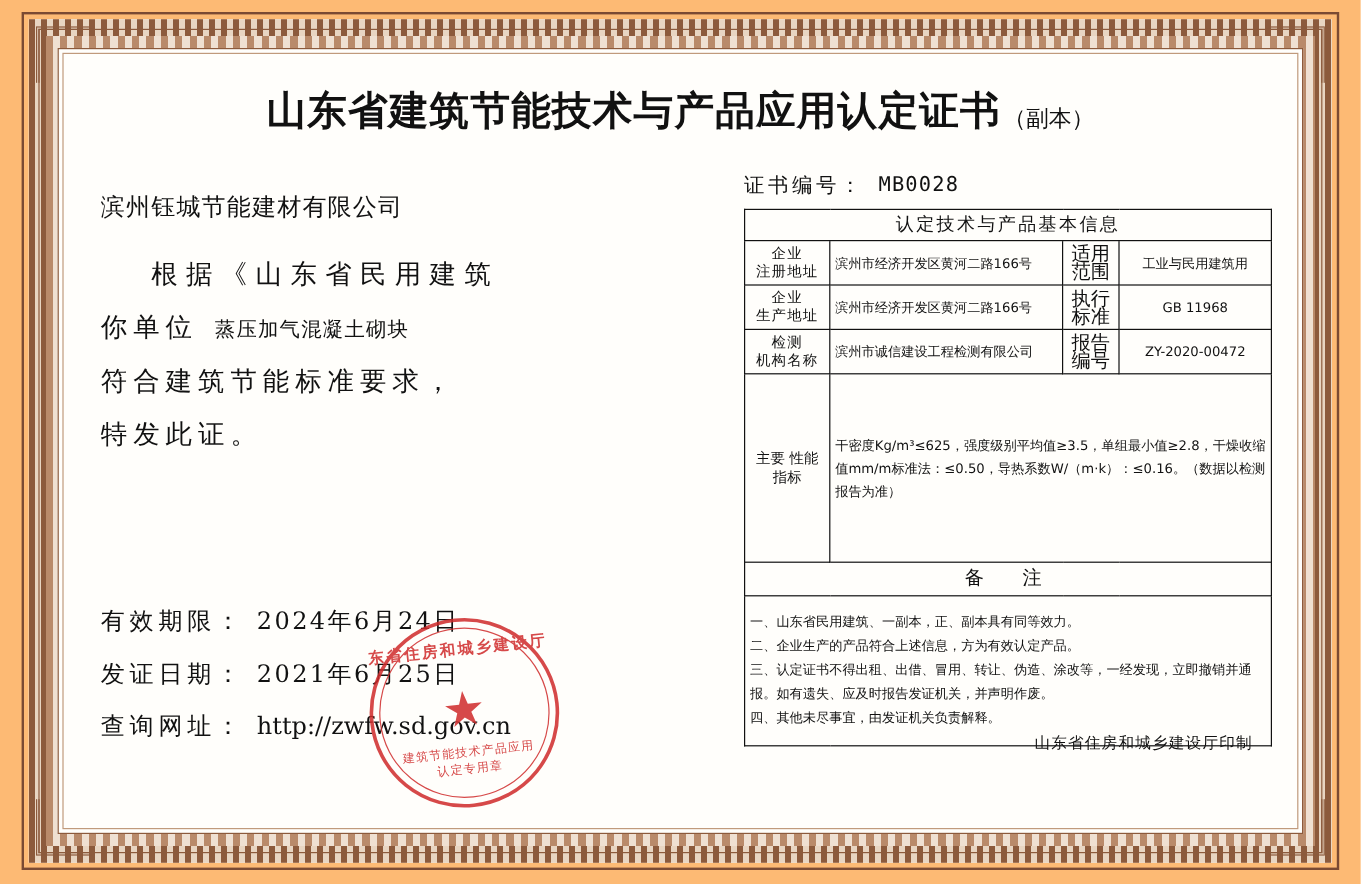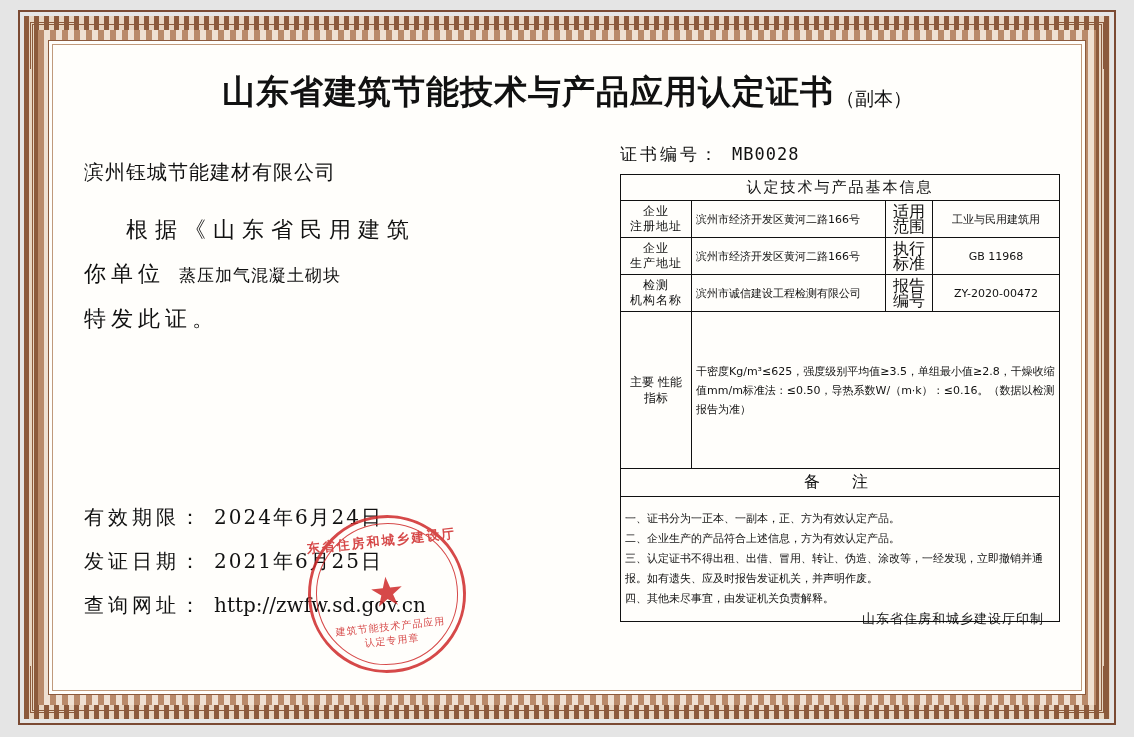--- a/index.html
+++ b/index.html
@@ -6,21 +6,21 @@
   html,body{margin:0;padding:0;}
   body{
     width:1134px;height:737px;
     background:#ffffff;
     font-family:"DejaVu Sans","Liberation Sans",sans-serif;
     overflow:hidden;
   }
   .page{
     position:relative;
     width:1134px;height:737px;
-    background:#e5e5e5;
+    background:#fdba74;
     box-sizing:border-box;
   }
   
   .border-outer{
     position:absolute;left:18px;top:10px;right:18px;bottom:12px;
     border:2px solid #7a4a33;
     box-sizing:border-box;
   }
   .border-orn{
     position:absolute;left:24px;top:16px;right:24px;bottom:18px;
@@ -218,20 +218,21 @@
 
     <div class="body-area">
 
       <div class="left-col">
         <div class="company">滨州钰城节能建材有限公司</div>
         <div class="para">
           <span class="l1">根据《山东省民用建筑</span>
           <span class="l3">
             <span>你单位</span><span class="prod">蒸压加气混凝土砌块</span>
           </span>
+          <span class="l4">符合建筑节能标准要求，</span>
           <span class="l5">特发此证。</span>
         </div>
       </div>
 
       <div class="dates">
         <div class="row">
           <span class="lbl">有效期限：</span><span class="val">2024年6月24日</span>
         </div>
         <div class="row">
           <span class="lbl">发证日期：</span><span class="val">2021年6月25日</span>
@@ -308,21 +309,21 @@
               </td>
               <td class="perf-val" colspan="3">干密度Kg/m³≤625，强度级别平均值≥3.5，单组最小值≥2.8，干燥收缩值mm/m标准法：≤0.50，导热系数W/（m·k）：≤0.16。（数据以检测报告为准）</td>
             </tr>
 
             <tr>
               <td class="note-hdr" colspan="4">备　注</td>
             </tr>
 
             <tr>
               <td class="note-body" colspan="4">
-                <span class="note-item">一、证书分为一正本、一副本，正、方为有效认定产品。</span>
+                <span class="note-item">一、山东省民用建筑、一副本，正、副本具有同等效力。</span>
                 <span class="note-item">二、企业生产的产品符合上述信息，方为有效认定产品。</span>
                 <span class="note-item">三、认定证书不得出租、出借、冒用、转让、伪造、涂改等，一经发现，立即撤销并通报。如有遗失、应及时报告发证机关，并声明作废。</span>
                 <span class="note-item">四、其他未尽事宜，由发证机关负责解释。</span>
               </td>
             </tr>
           </tbody>
         </table>
 
         <div class="footer">山东省住房和城乡建设厅印制</div>
       </div>

